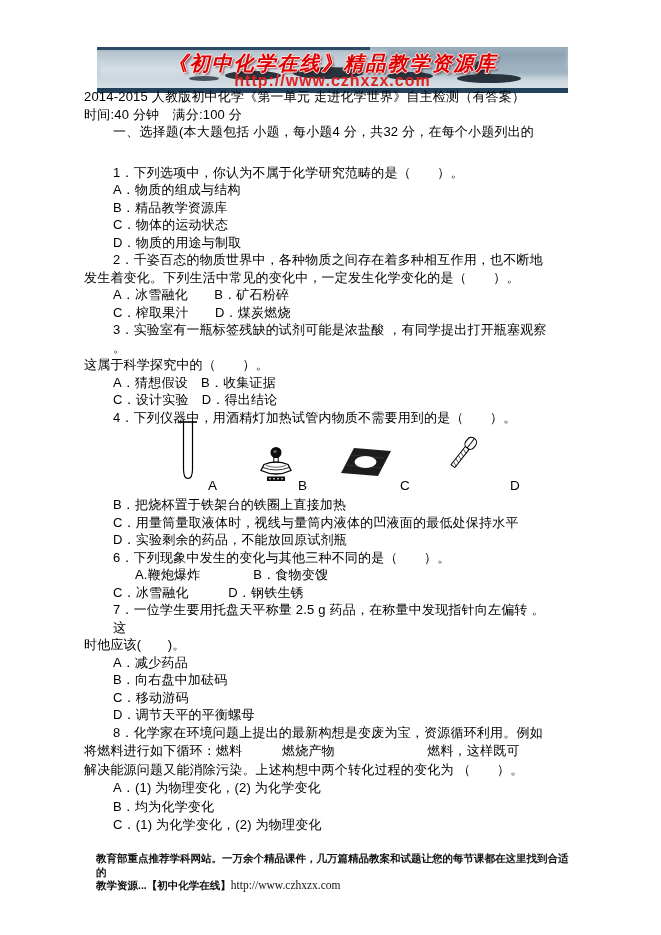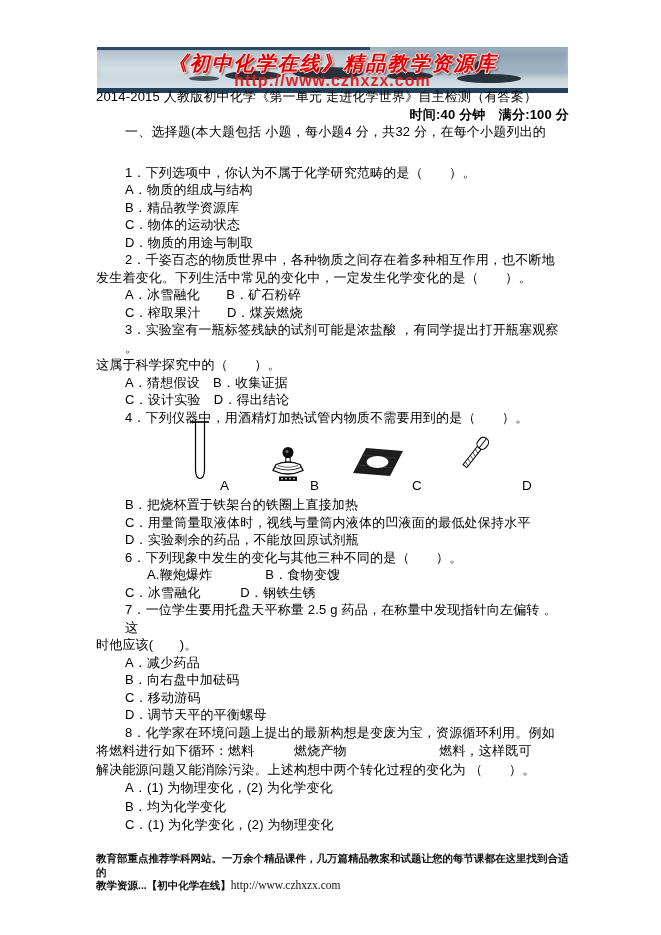--- a/index.html
+++ b/index.html
@@ -29,25 +29,25 @@
     position:absolute;left:0;top:3px;width:100%;text-align:center;
     font-size:20px;font-weight:bold;font-style:italic;color:#dd0000;letter-spacing:2px;
     text-shadow:1px 0 #ffe2e2,-1px 0 #ffe2e2,0 1px #ffe2e2,0 -1px #ffe2e2,2px 2px 2px rgba(90,0,0,.55);
     white-space:nowrap;
   }
   .banner-url{
     position:absolute;left:0;top:25px;width:100%;text-align:center;
     font-size:16px;font-weight:bold;color:#e02222;letter-spacing:1px;cursor:pointer;
   }
   
-  .content{position:absolute;left:96px;top:88px;width:473px;}
+  .content{position:absolute;left:84px;top:88px;width:473px;}
   .ln{line-height:17.5px;white-space:pre-wrap;}
   .indent{padding-left:29px;}
   .indent2{padding-left:51px;}
-  .center{text-align:right;font-weight:bold;}
+  .center{text-align:left;}
   .spacer{height:23px;}
   .q8 .ln{line-height:18.5px;}
   
   .apparatus{position:relative;height:70px;}
   .app{position:absolute;}
   .app-tube{left:94px;top:-6px;}
   .app-lamp{left:174px;top:20px;}
   .app-net{left:256px;top:19px;}
   .app-holder{left:362px;top:8px;}
   .app-label{position:absolute;top:52px;font-size:13.5px;}

